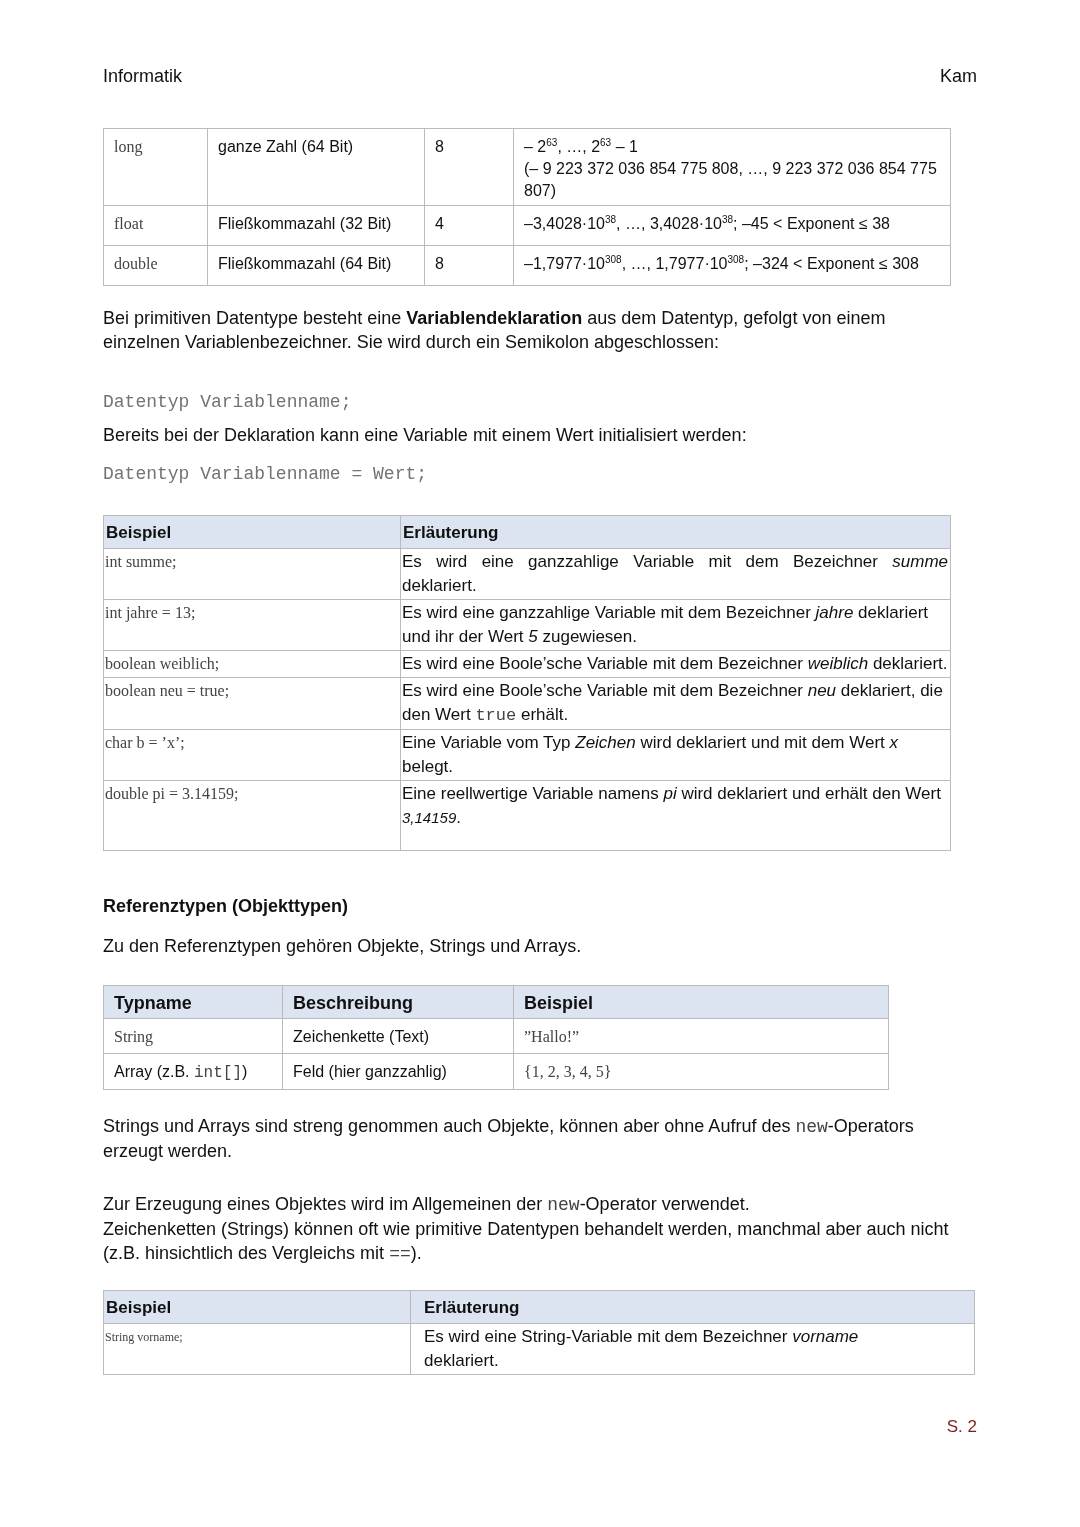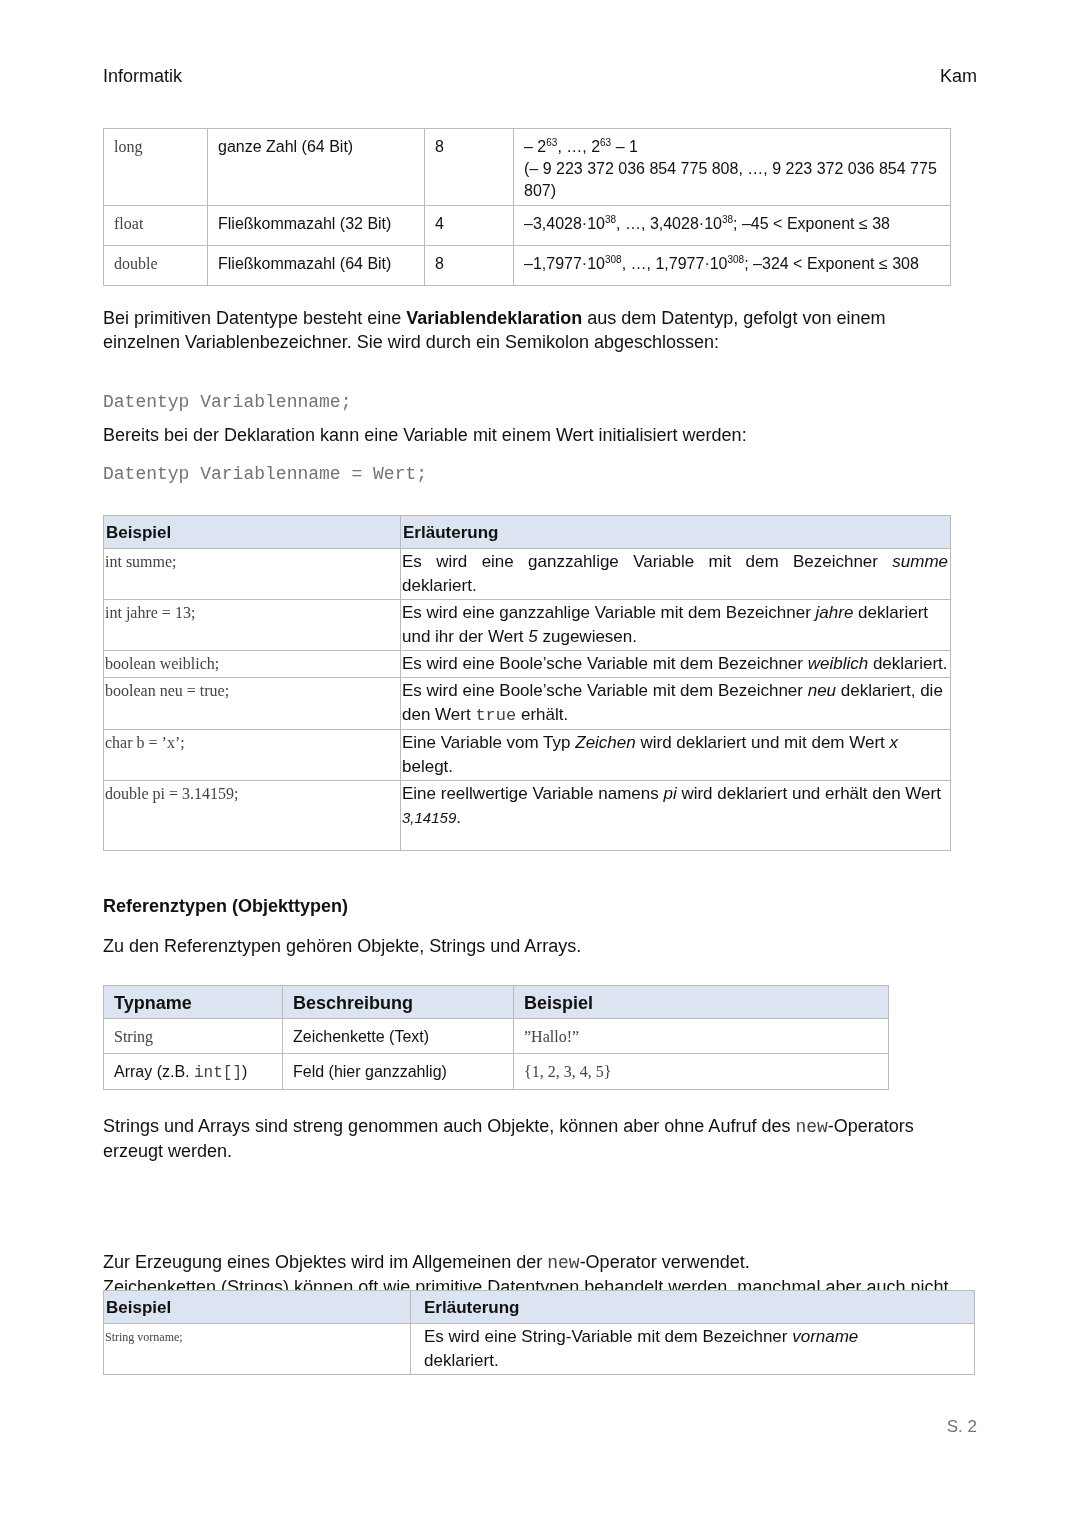--- a/index.html
+++ b/index.html
@@ -22,21 +22,21 @@
   .t3{left:103px;top:985px;width:786px;font-size:16px;}
   .t3 th{background:#dce4f2;font-weight:bold;font-size:18px;padding:5px 10px 3px 10px;line-height:24px;margin-left:24px;}
   .t3 td{padding:7px 10px 5px 10px;line-height:22px;}
   .t4{left:103px;top:1290px;width:872px;font-size:17px;}
   .t4 th{background:#dce4f2;font-weight:bold;padding:6px 2px 4px 2px;line-height:22px;}
   .t4 td{padding:1px 2px 1px 1px;line-height:24px;}
   .t4 td.expl{padding-left:13px;}
   .t4 th.expl{padding-left:13px;}
   sup{font-size:10px;line-height:0;}
   .bold{font-weight:bold;}
-  .pagenum{position:absolute;right:103px;top:1417px;color:#737373;font-size:17px;}
+  .pagenum{position:absolute;right:103px;top:1417px;color:#7f1d1d;font-size:17px;}
   .inl-mono{font-family:Liberation Mono, monospace;color:#444;}
 </style>
 </head>
 <body>
 
 <div class="hdr-left">Informatik</div>
 <div class="hdr-right">Kam</div>
 
 <table class="t1">
   <colgroup>
@@ -142,21 +142,21 @@
     <td>Feld (hier ganzzahlig)</td>
     <td class="mono">{1, 2, 3, 4, 5}</td>
   </tr>
 </tbody>
   </table>
 
 <div class="p" style="top:1114px">
   <span>Strings und Arrays sind streng genommen auch Objekte, können aber ohne Aufruf des </span><span class="inl-mono">new</span><span>-Operators erzeugt werden.</span>
 </div>
 
-<div class="p" style="top:1250px">
+<div class="p" style="top:1192px">
   <span>Zur Erzeugung eines Objektes wird im Allgemeinen der </span><span class="inl-mono">new</span><span>-Operator verwendet.</span><br>
   <span>Zeichenketten (Strings) können oft wie primitive Datentypen behandelt werden, manchmal aber auch nicht (z.B. hinsichtlich des Vergleichs mit </span><span class="inl-mono">==</span><span>).</span>
 </div>
 
 <table class="t4">
   <colgroup>
       <col style="width:307px">
       <col>
     </colgroup>
   <tbody>

